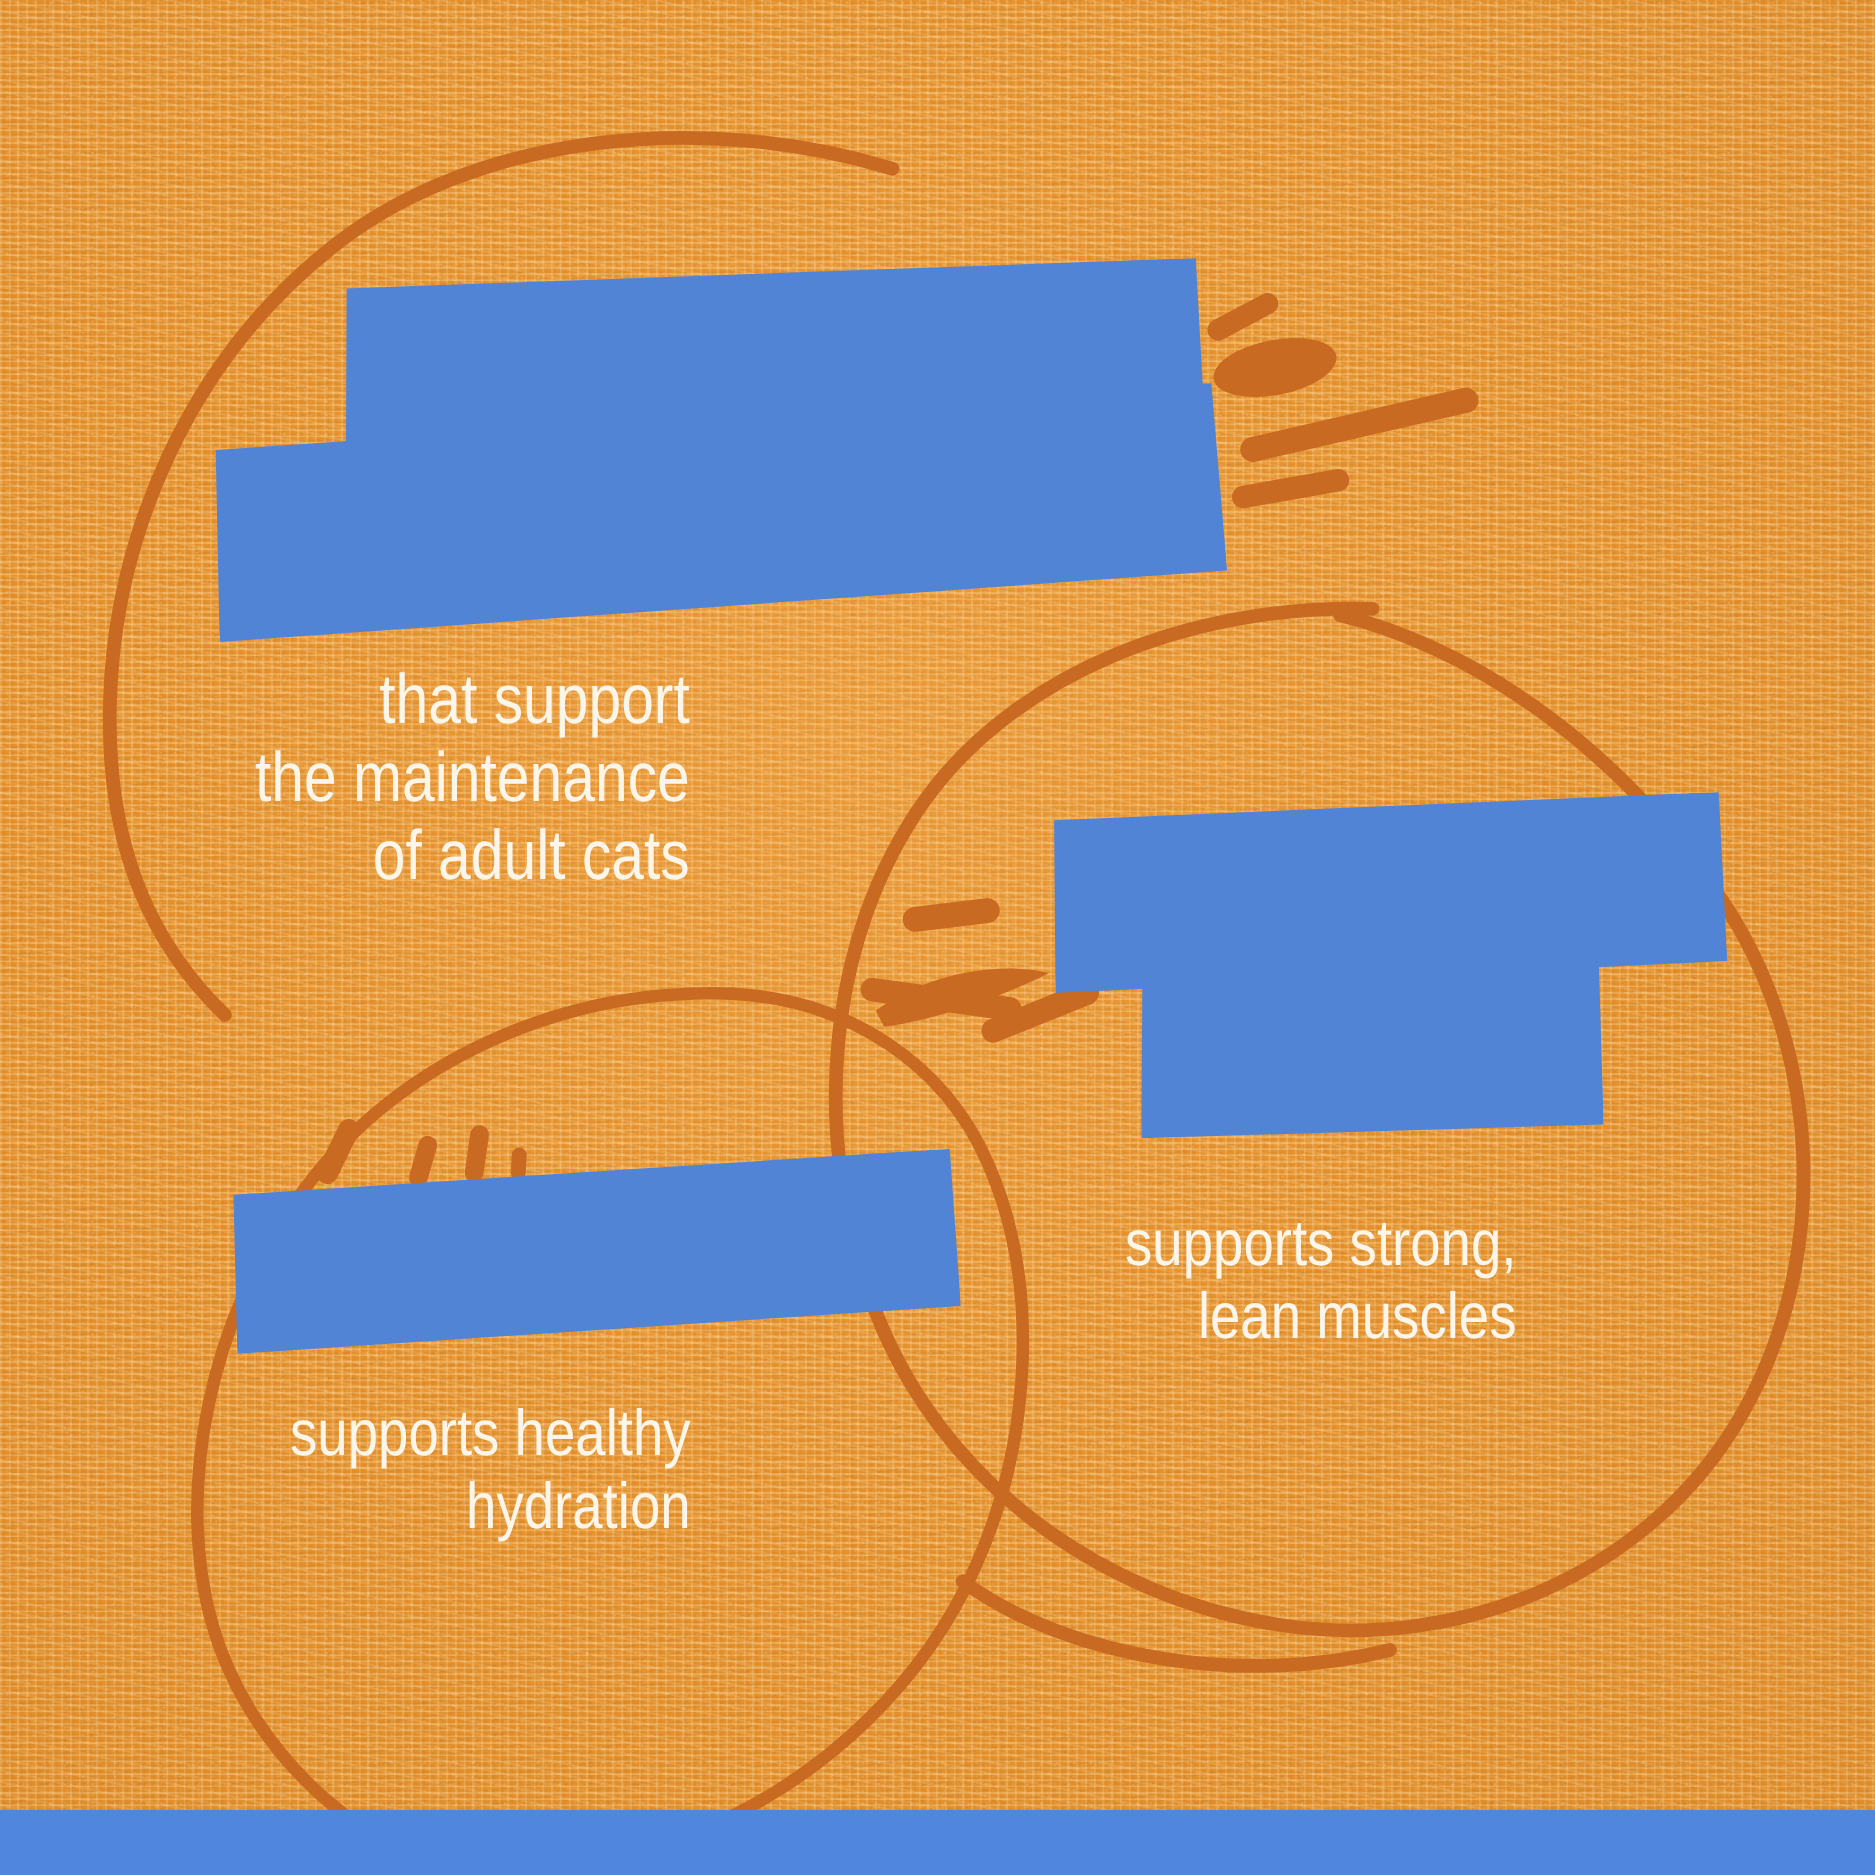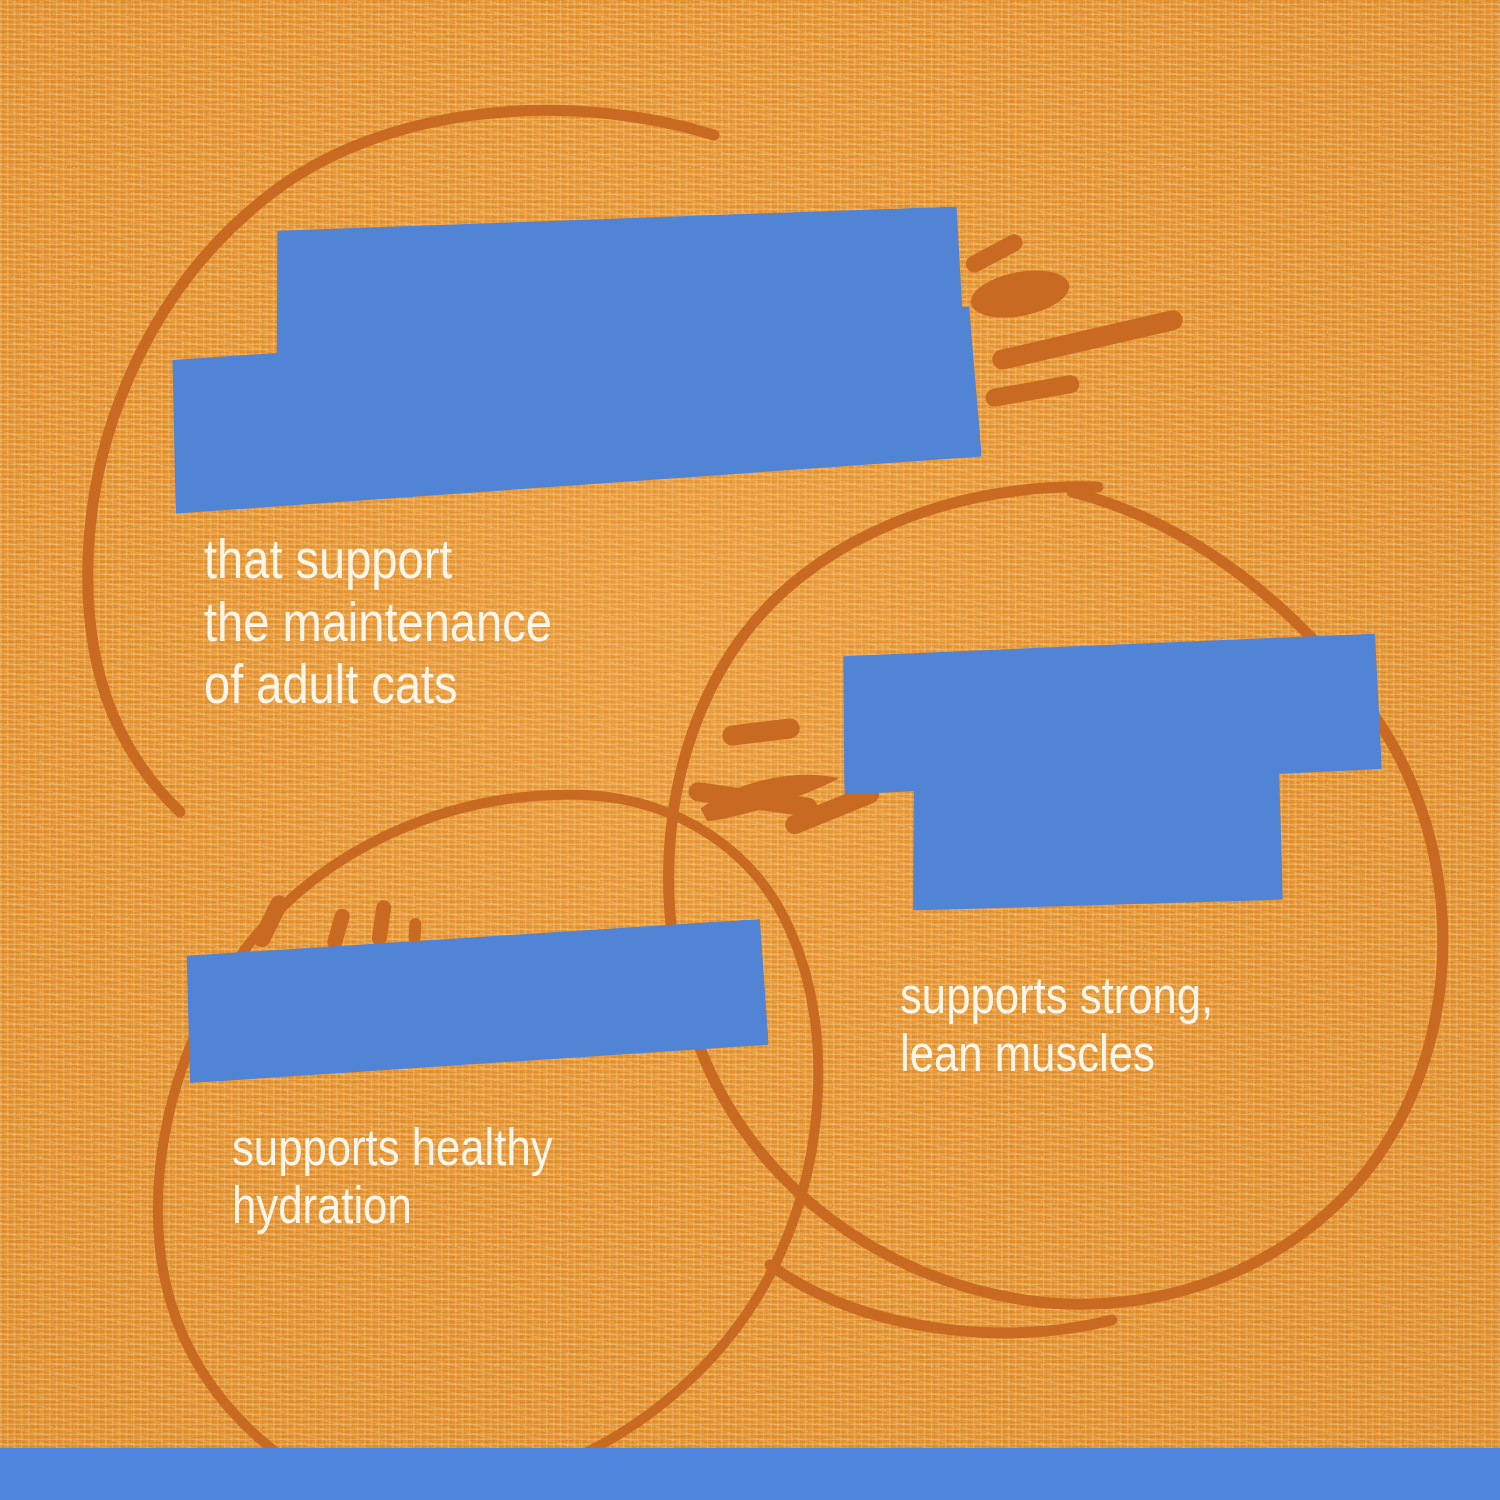--- a/index.html
+++ b/index.html
@@ -82,20 +82,21 @@
     inset: 0;
     z-index: 5;
     pointer-events: none;
   }
 
   
   #content {
     position: absolute;
     inset: 0;
     z-index: 8;
+    text-align: right;
   }
 
   .hl {
     position: absolute;
     color: #FFFFFF;
     font-weight: 700;
     letter-spacing: -0.5px;
     white-space: nowrap;
     line-height: 1.0;
   }

